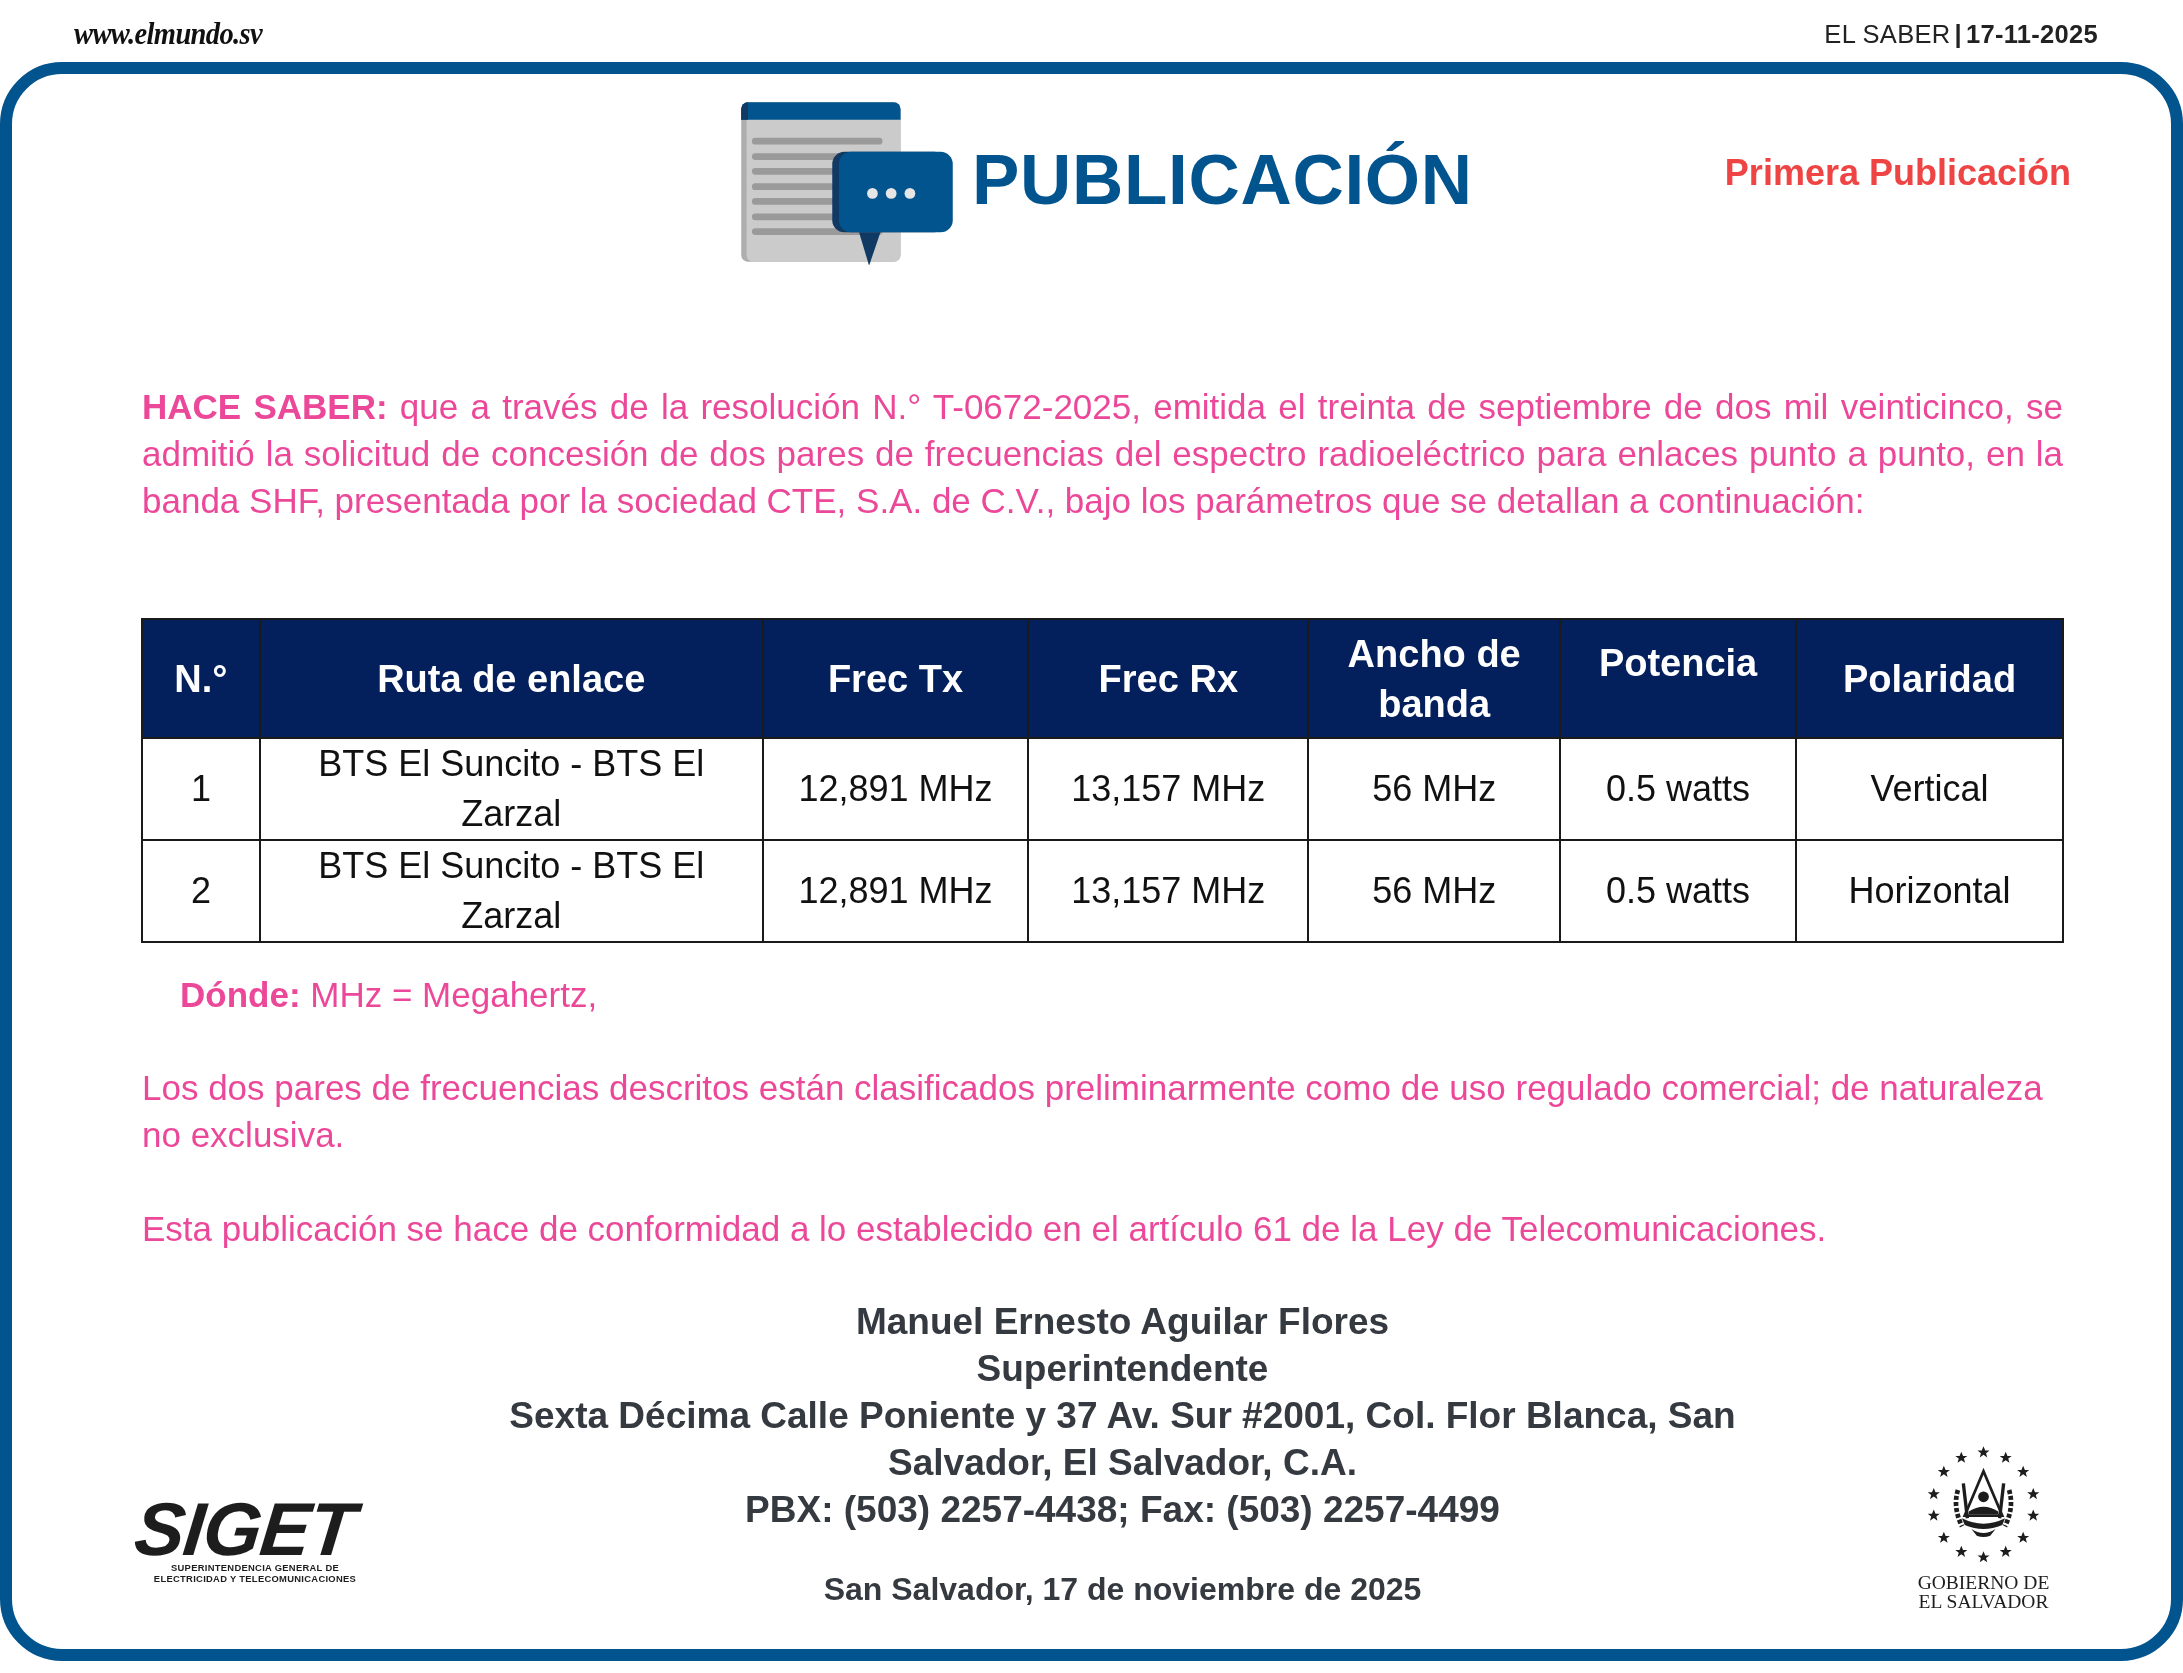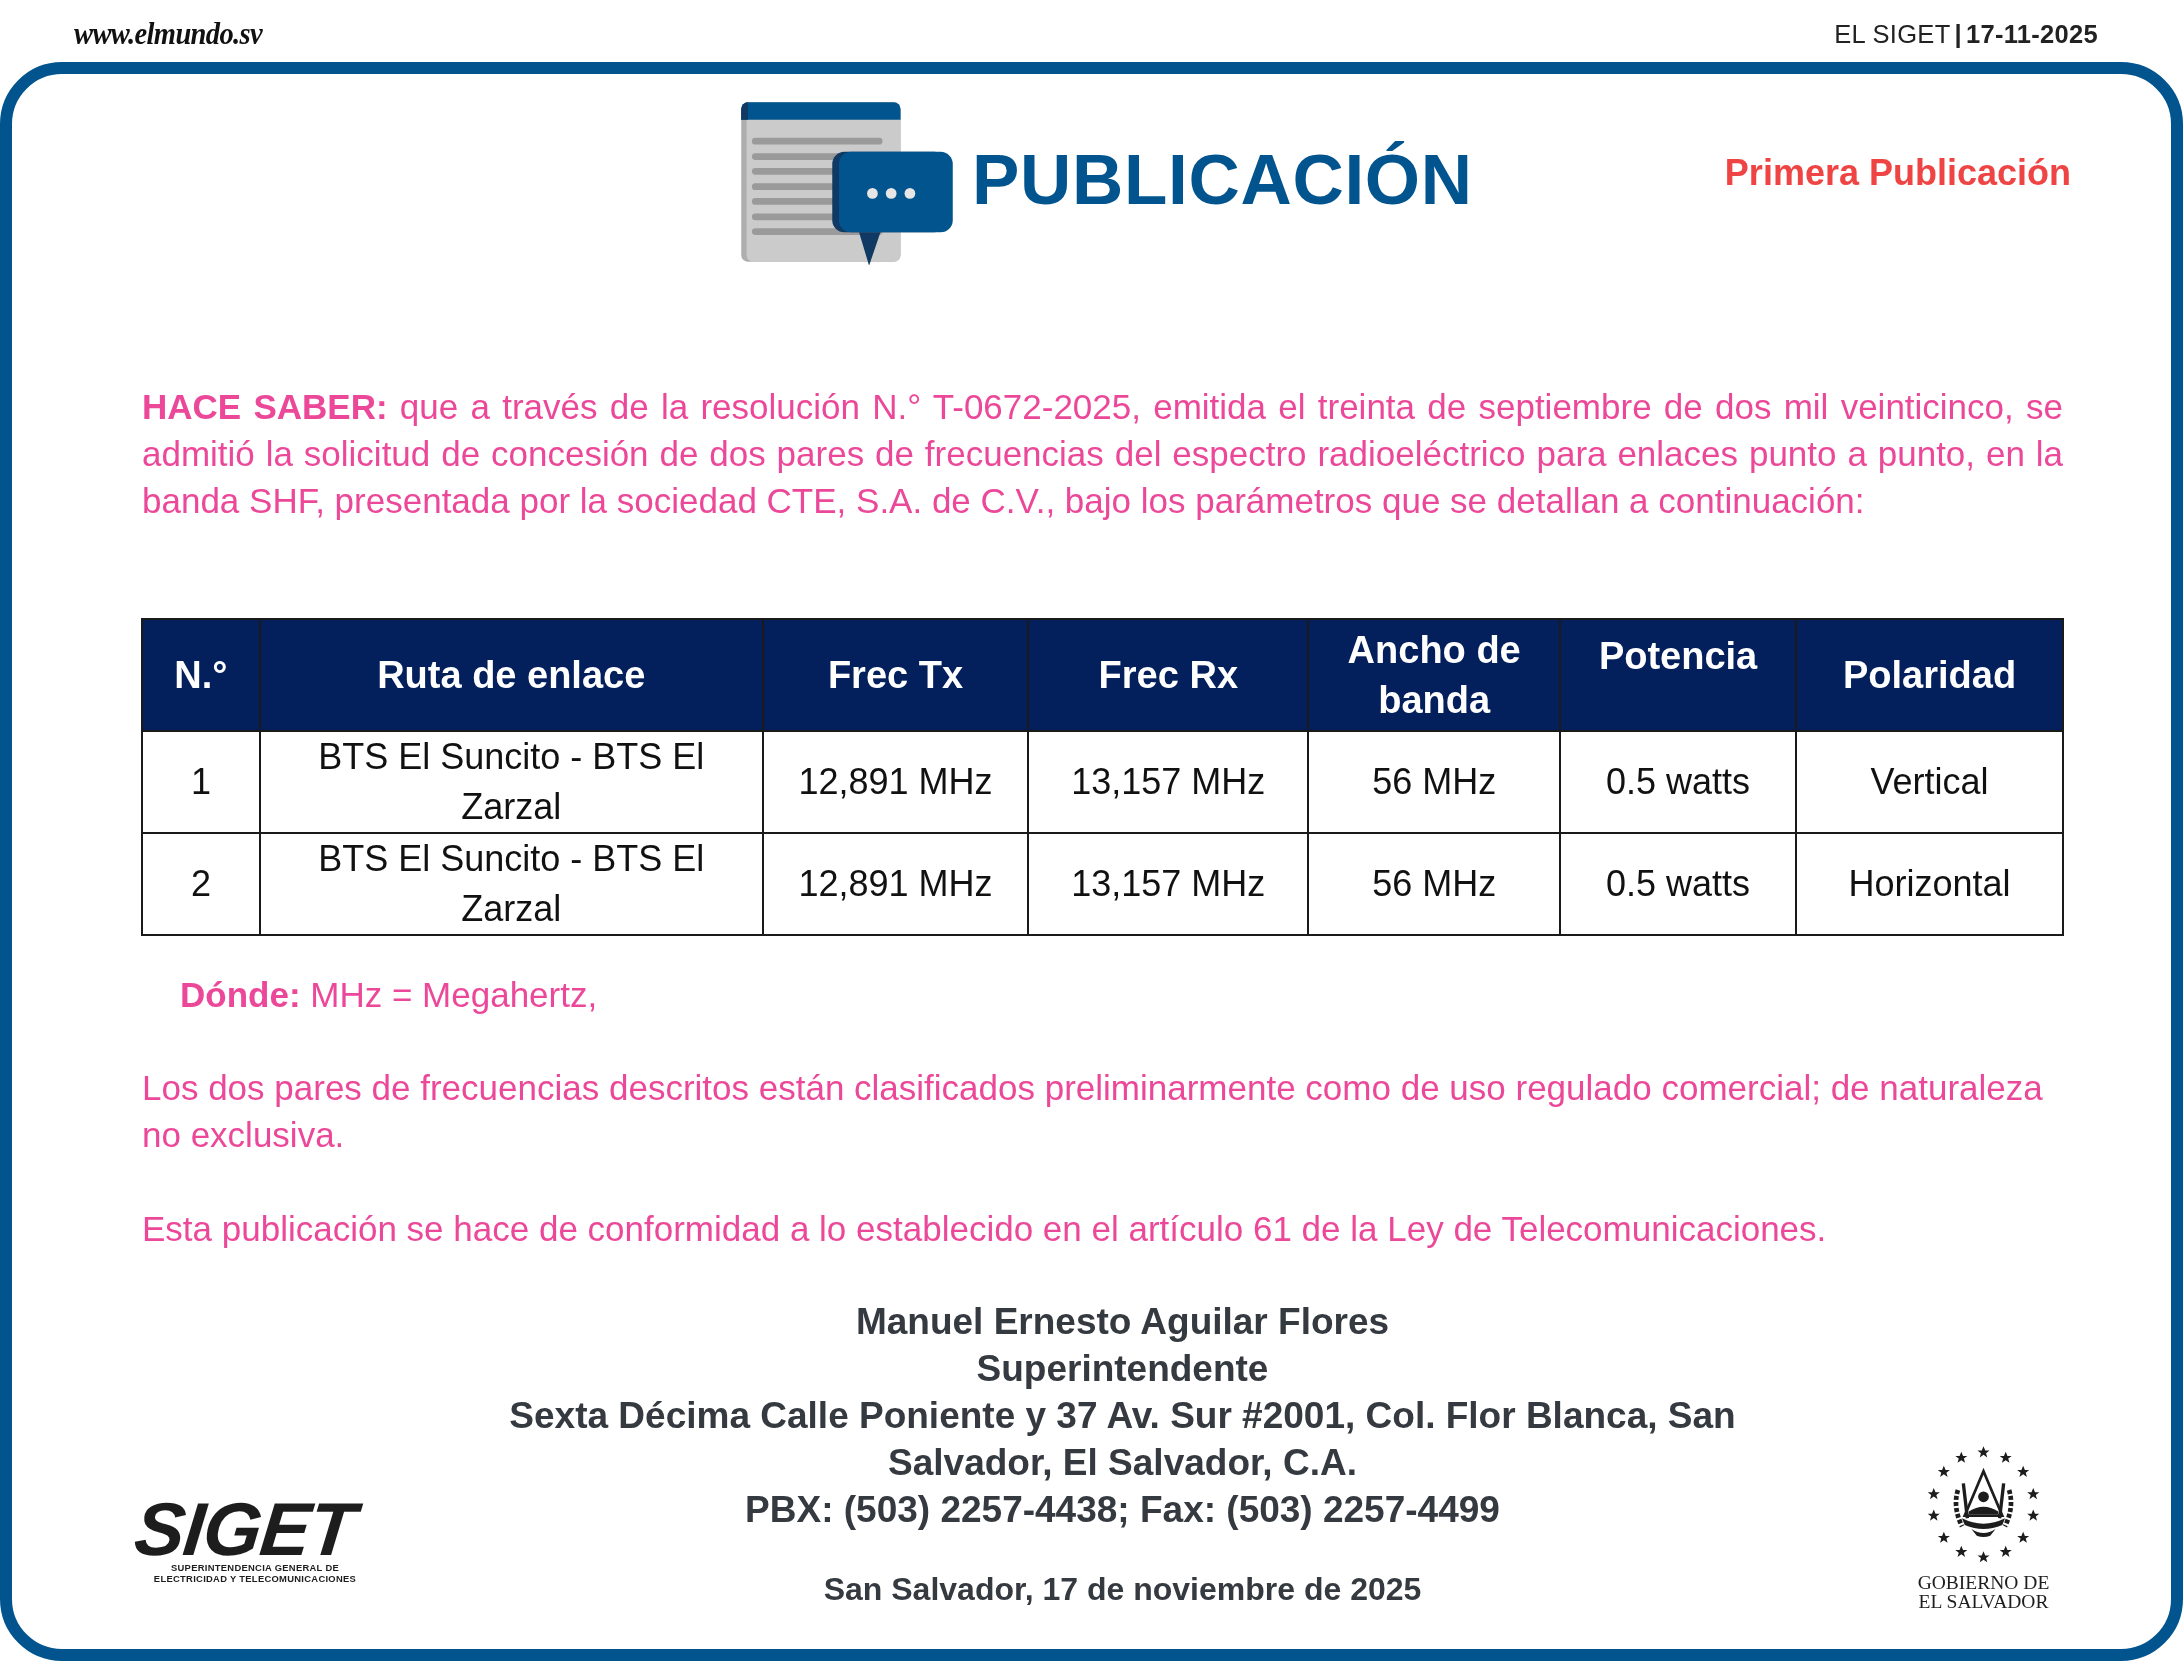--- a/index.html
+++ b/index.html
@@ -23,21 +23,21 @@
   .first-pub { position: absolute; right: 112px; top: 152px; font-size: 36px; font-weight: bold; color: #ef4444; }
 
   .body-text { position: absolute; left: 142px; width: 1921px; font-size: 35px; line-height: 47px; color: #ec4899; }
   .intro { top: 383px; text-align: justify; }
   .intro b, .donde b { font-weight: bold; }
 
   table.freq { position: absolute; left: 141px; top: 618px; width: 1923px; border-collapse: collapse;
                font-size: 36px; color: #111; }
   table.freq th, table.freq td { border: 2.7px solid #1a1a1a; text-align: center; vertical-align: middle; padding: 0 4px; }
   table.freq th { background: #031f5c; color: #ffffff; font-weight: bold; font-size: 38px; height: 99px; line-height: 50px; }
-  table.freq th.top { vertical-align: top; padding-top: 11px; }
+  table.freq th.top { vertical-align: top; padding-top: 18px; }
   table.freq td { height: 97px; line-height: 50px; }
 
   .donde { top: 971px; margin-left: 38px; }
   .para2 { top: 1064px; }
   .para3 { top: 1205px; }
 
   .signature { position: absolute; left: 376px; width: 1493px; top: 1298px; text-align: center;
                font-size: 37px; font-weight: bold; line-height: 47px; color: #353a40; }
   .sign-date { position: absolute; left: 376px; width: 1493px; top: 1571px; text-align: center;
                font-size: 32px; font-weight: bold; color: #353a40; }
@@ -50,21 +50,21 @@
 
   .gov { position: absolute; left: 1903px; top: 1443px; width: 161px; text-align: center; }
   .gov svg { display: block; margin: 0 auto; }
   .gov .gov-text { font-family: "Liberation Serif", serif; font-size: 19.5px; line-height: 19px; color: #1d1d1d; margin-top: 9.4px; }
 </style>
 </head>
 <body>
 
 <div class="top-url">www.elmundo.sv</div>
 <div class="top-right">
-  <span>EL SIGET</span><span class="sep">|</span><span class="date">17-11-2025</span>
+  <span>EL SABER</span><span class="sep">|</span><span class="date">17-11-2025</span>
 </div>
 
 <div class="frame"></div>
 
 <div class="icon">
   <svg width="222" height="164" viewBox="0 0 330 245">
 
     <rect x="4" y="2" width="238" height="238" rx="10" fill="#aeaeae"></rect>
     <rect x="12" y="2" width="230" height="238" rx="10" fill="#cbcbcb"></rect>
     <path d="M4 12 a10 10 0 0 1 10 -10 h218 a10 10 0 0 1 10 10 v16 h-238 z" fill="#02548f"></path>

